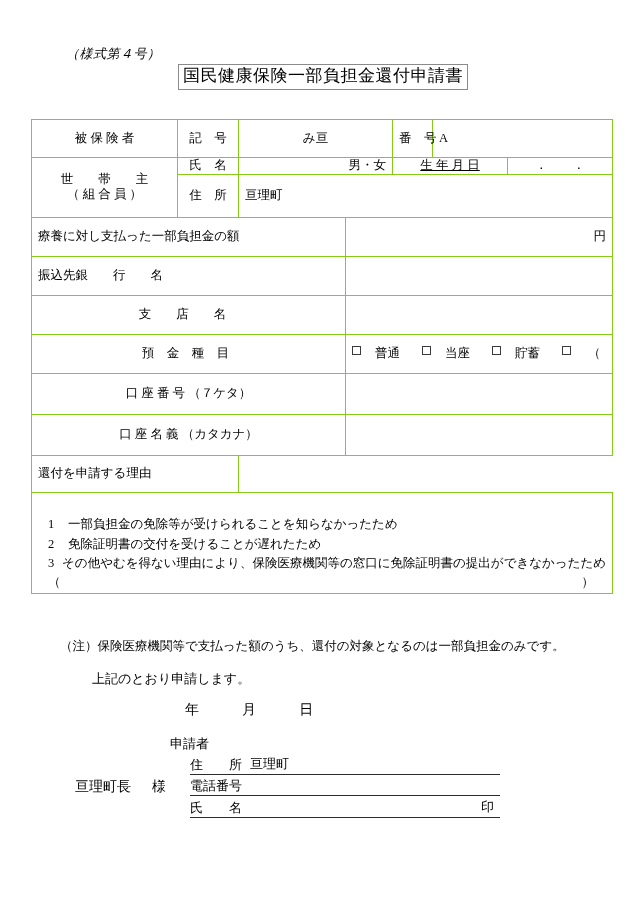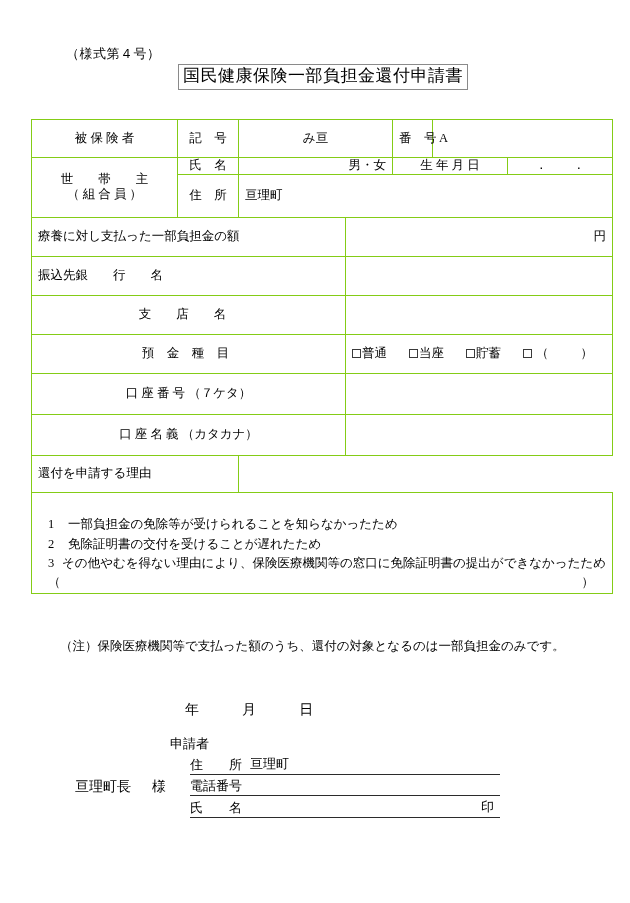--- a/index.html
+++ b/index.html
@@ -21,20 +21,21 @@
   }
 
   
   .form-no {
     position: absolute;
     left: 66px;
     top: 45px;
     font-size: 13px;
     letter-spacing: 0.5px;
     white-space: nowrap;
+    font-style: italic;
   }
   .doc-title {
     position: absolute;
     left: 178px;
     top: 64px;
     border: 1px solid #8a8a8a;
     padding: 2px 4px 3px 4px;
     font-size: 17px;
     letter-spacing: 0.5px;
     white-space: nowrap;
@@ -53,33 +54,33 @@
   }
   .tbl td {
     border: 1px solid #84cc16;
     padding: 0 6px;
     vertical-align: middle;
     line-height: 1.25;
   }
   .c  { text-align: center; }
   .r  { text-align: right; }
   .vb { vertical-align: bottom; padding-bottom: 4px; }
-  .nowrap { white-space: nowrap; }
+  .nowrap { white-space: nowrap; text-decoration: underline; }
   .unit-yen   { text-align: right; padding-right: 10px; }
 
   .chk-line {
     display: flex;
     align-items: center;
     gap: 22px;
     white-space: nowrap;
   }
   .chk {
     display: inline-flex;
-    align-items: center;
-    gap: 1px;
+    align-items: flex-start;
+    gap: 14px;
   }
   .box {
     display: inline-block;
     width: 9px;
     height: 9px;
     border: 1px solid #3a3a3a;
     box-sizing: border-box;
   }
 
   
@@ -315,20 +316,21 @@
               <span class="paren-right">）</span>
             </div>
           </div>
         </td>
       </tr>
     </tbody>
   </table>
 
   <div class="note">（注）保険医療機関等で支払った額のうち、還付の対象となるのは一部負担金のみです。</div>
 
+  <div class="decl">上記のとおり申請します。</div>
 
   <div class="date-line">
     <span class="sp-wide">年</span>
     <span style="display:inline-block;width:20px"></span>
     <span class="sp-wide">月</span>
     <span style="display:inline-block;width:20px"></span>
     <span>日</span>
   </div>
 
   <div class="applicant">

